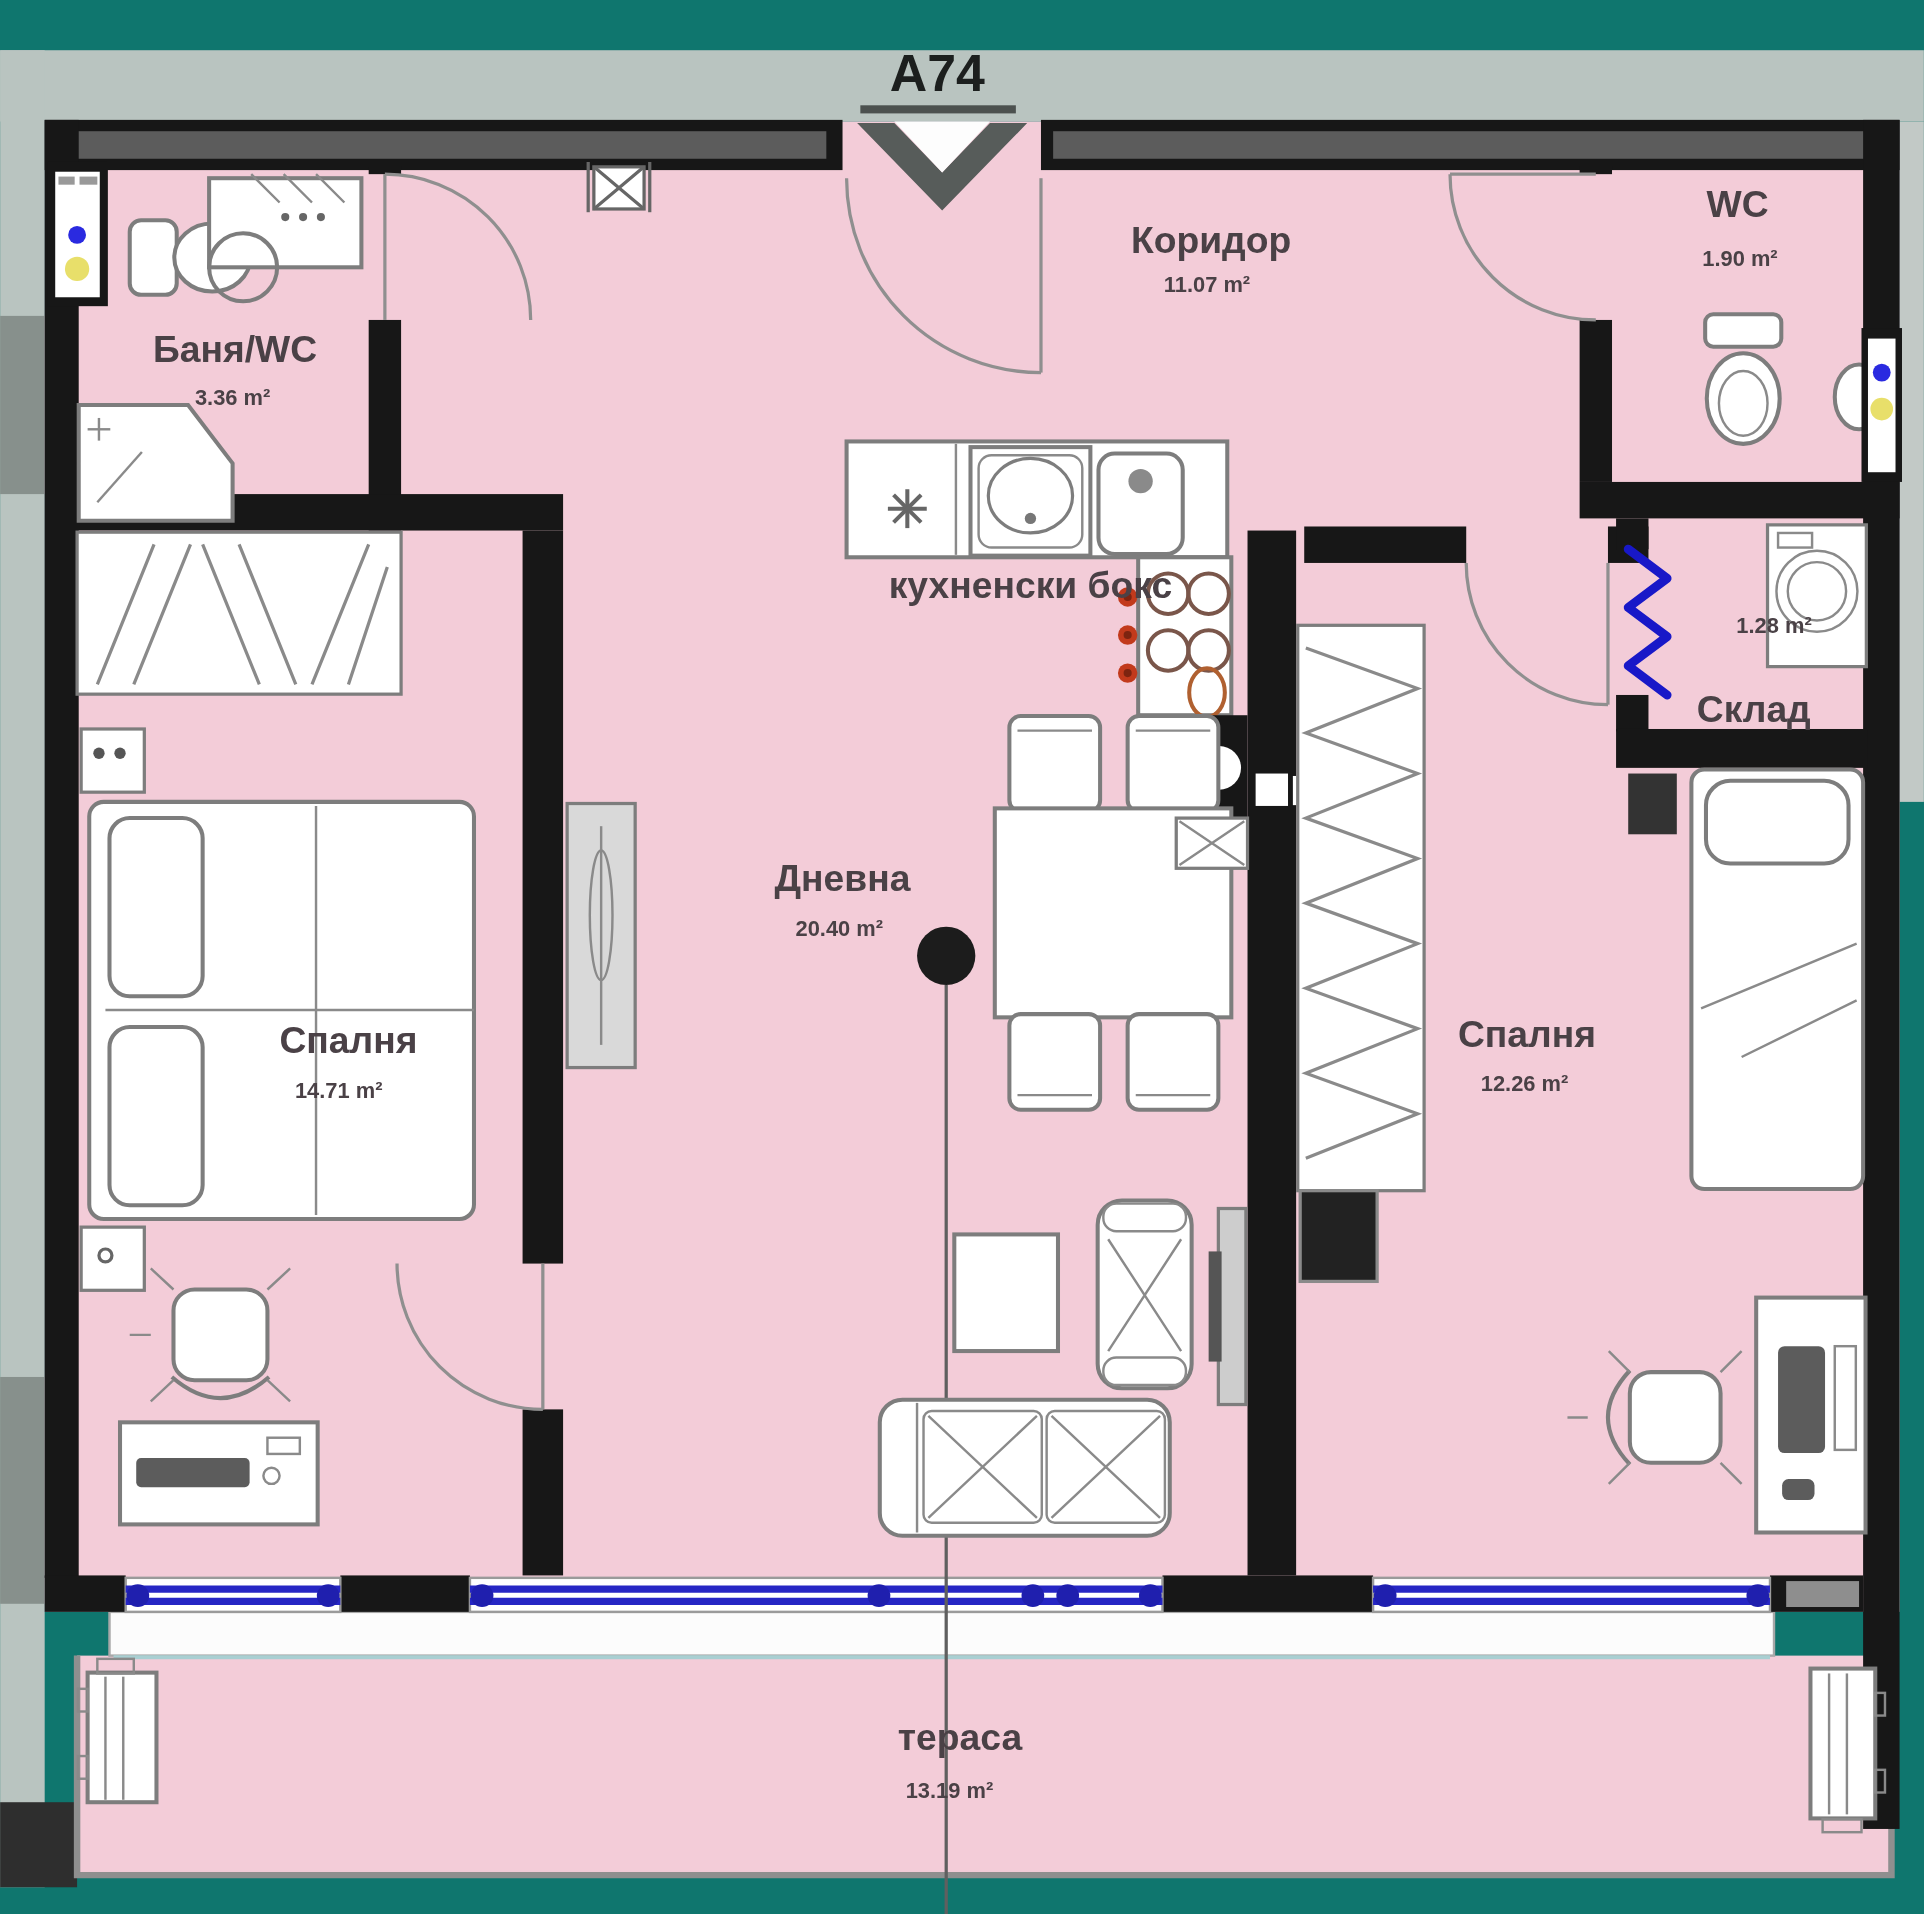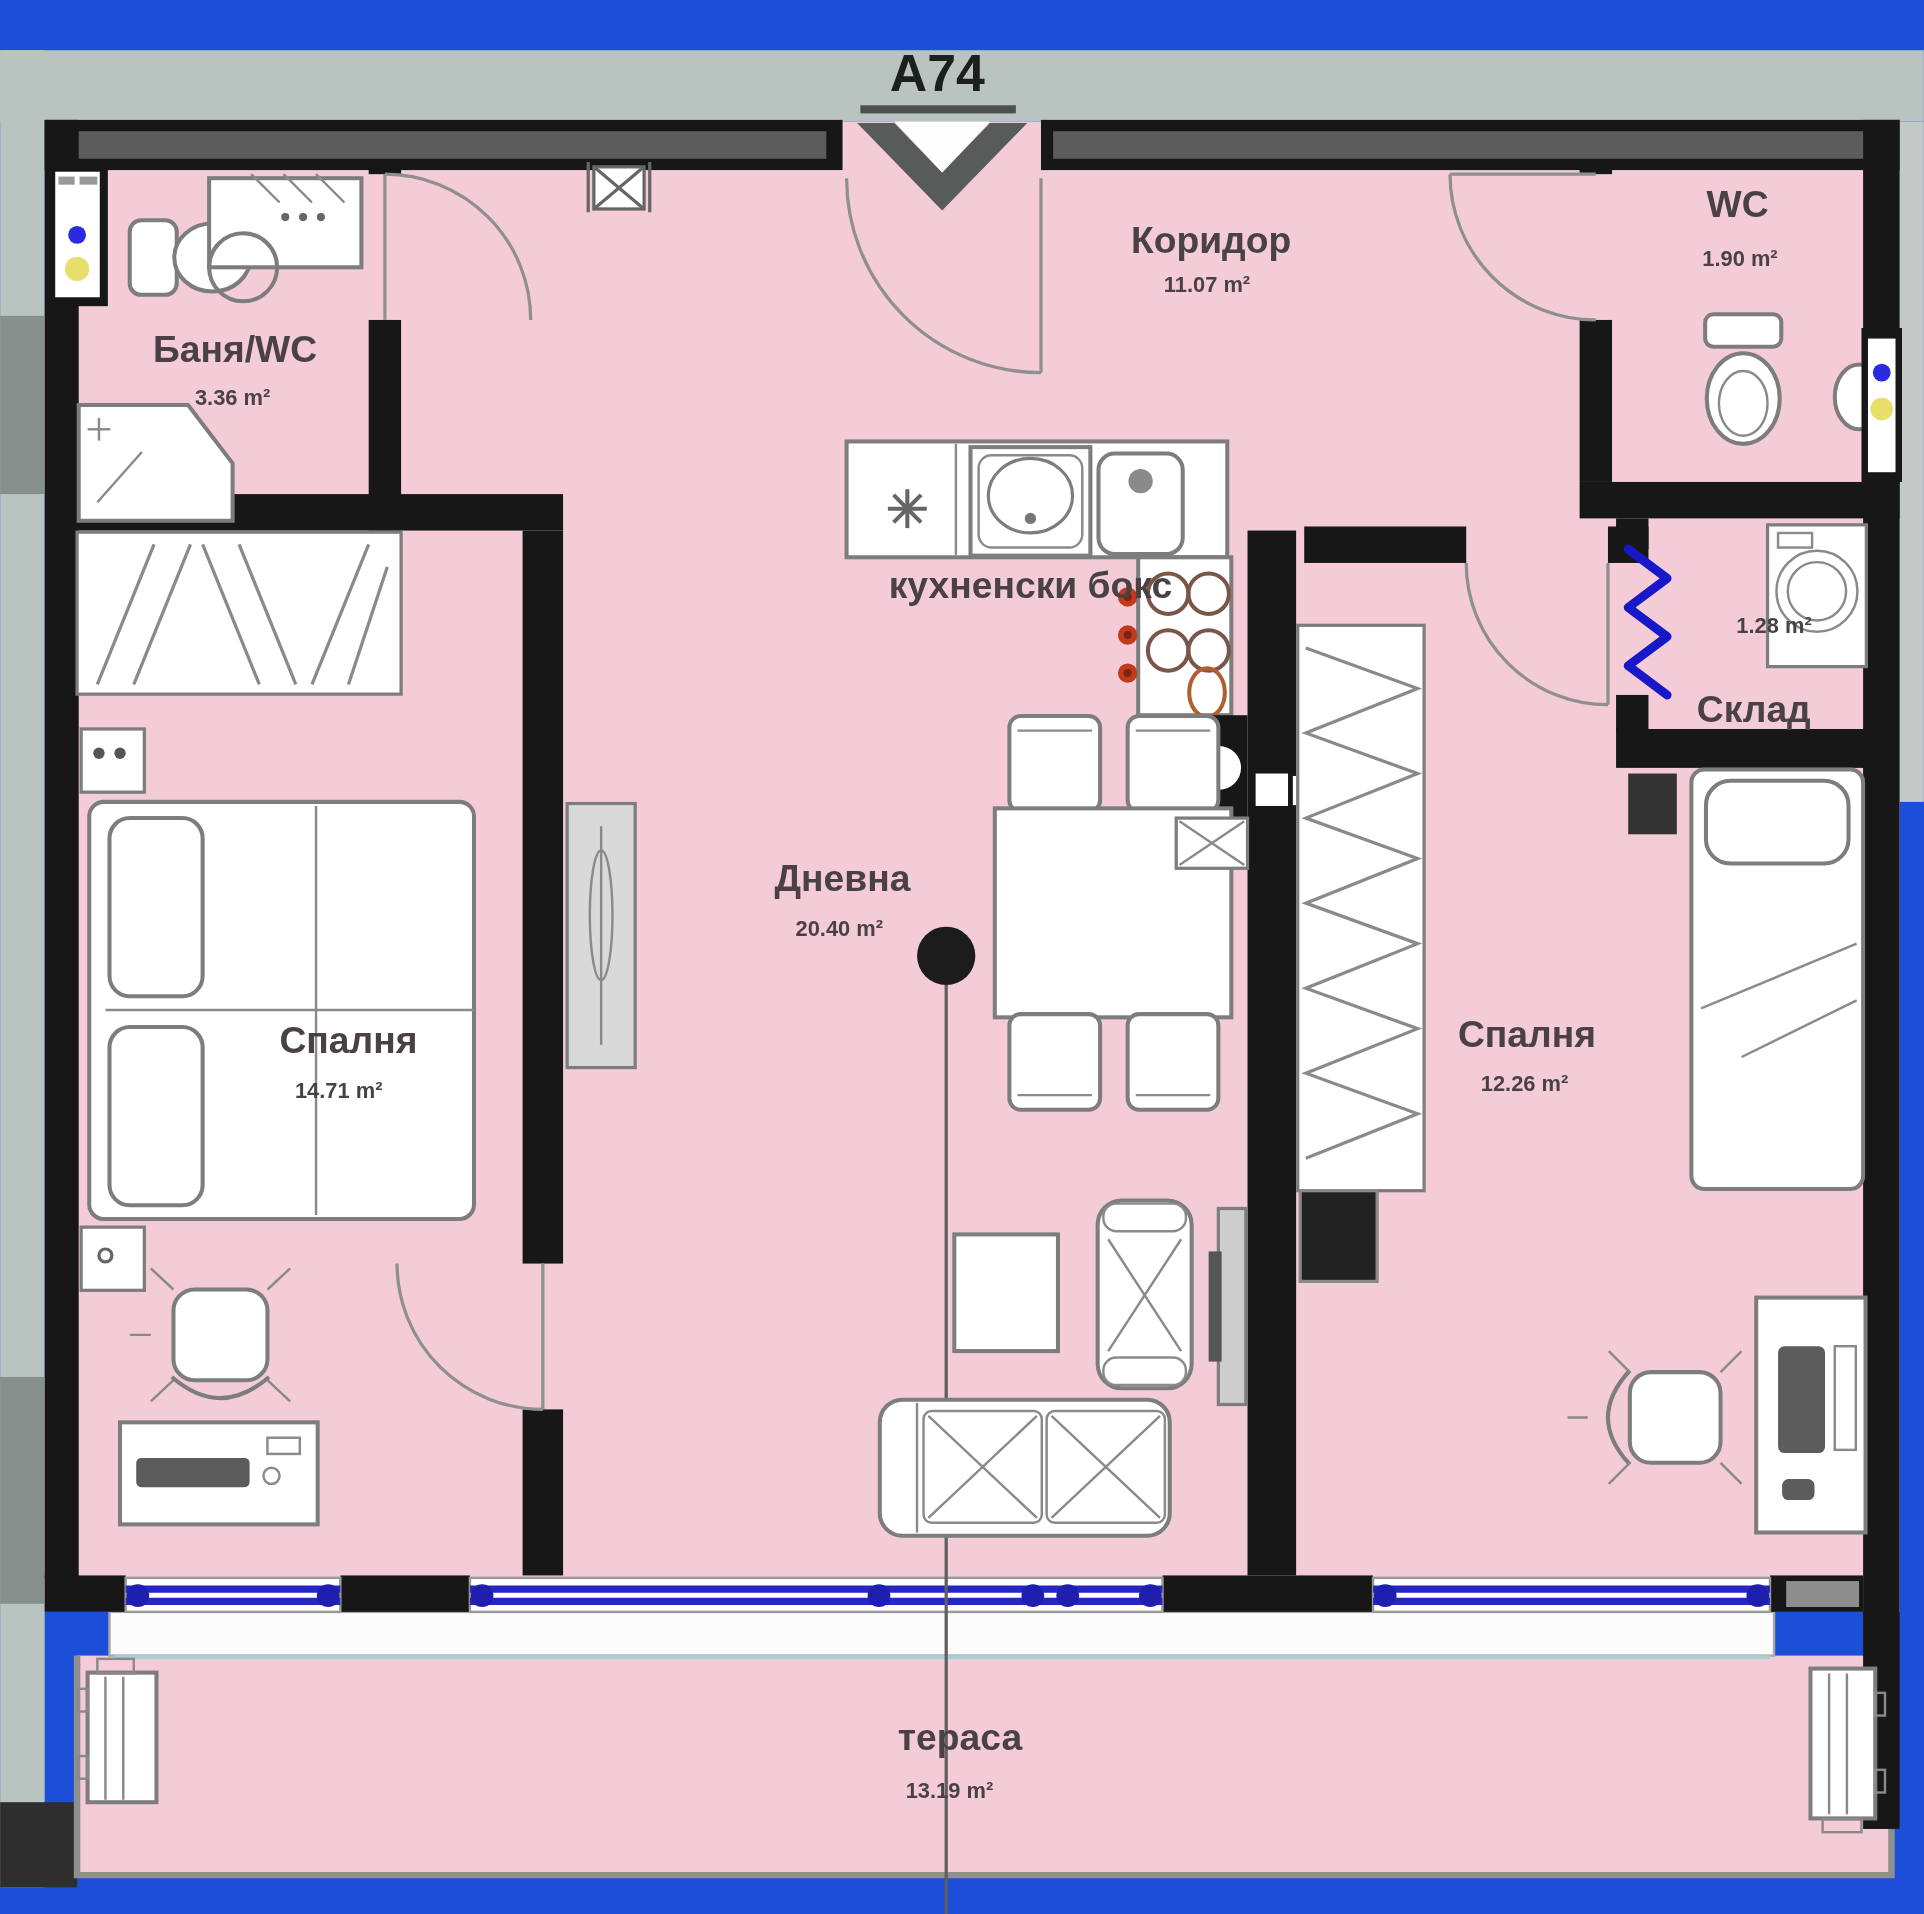--- a/index.html
+++ b/index.html
@@ -1,16 +1,16 @@
 <!DOCTYPE html>
 <html style="font-size:13px"><head>
 <meta charset="utf-8">
 <style>
   html,body{margin:0;padding:0;background:#f6f7f8;}
-  .stage{position:relative;width:1924px;height:1914px;background:#1d4ed8;overflow:hidden;}
+  .stage{position:relative;width:1924px;height:1914px;background:#0f766e;overflow:hidden;}
   svg{position:absolute;left:0;top:0;}
   .wall{fill:#171717;}
   .wallgray{fill:#5c5c5c;}
   .f{fill:#ffffff;stroke:#7d7d7d;stroke-width:5;}
   .f4{fill:#ffffff;stroke:#7d7d7d;stroke-width:4;}
   .fn{fill:none;stroke:#7d7d7d;stroke-width:5;}
   .fn3{fill:none;stroke:#8a8a8a;stroke-width:3;}
   .door{fill:none;stroke:#8f8f8f;stroke-width:4;}
   .hatch{fill:none;stroke:#8a8a8a;stroke-width:4;}
   .room-name{font:bold 46px "Liberation Sans",sans-serif;fill:#4a4146;text-anchor:middle;}

